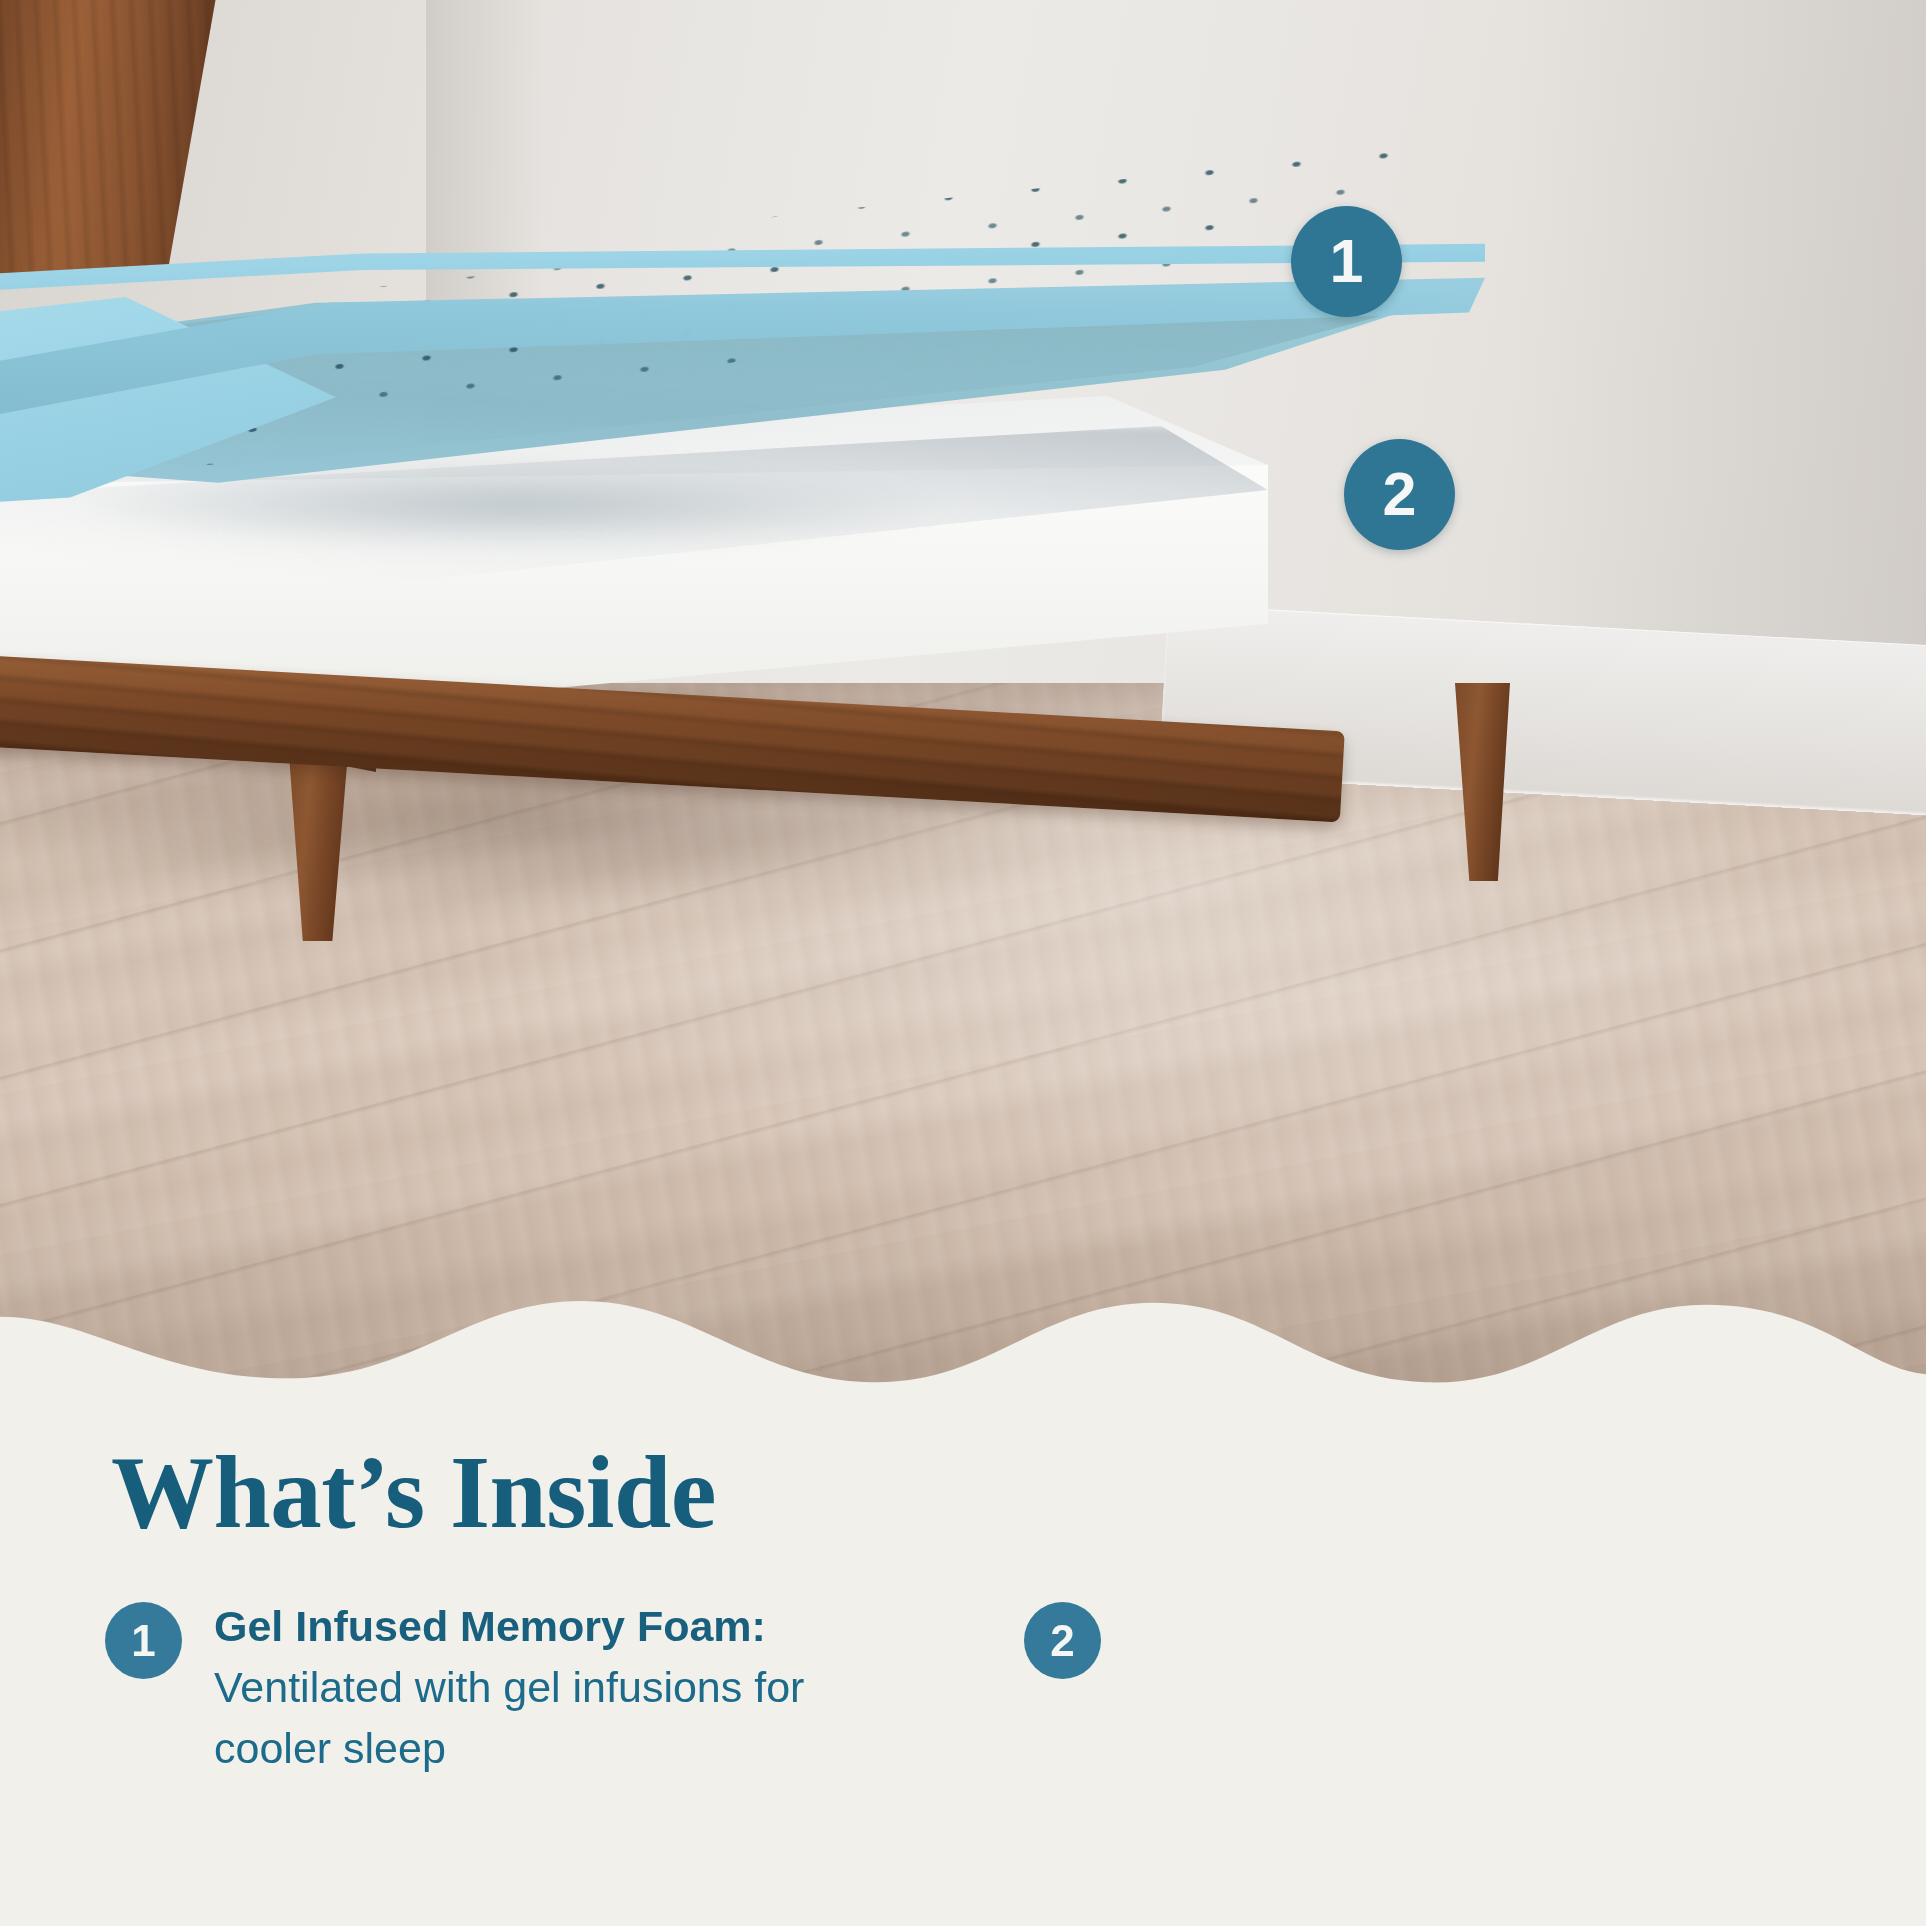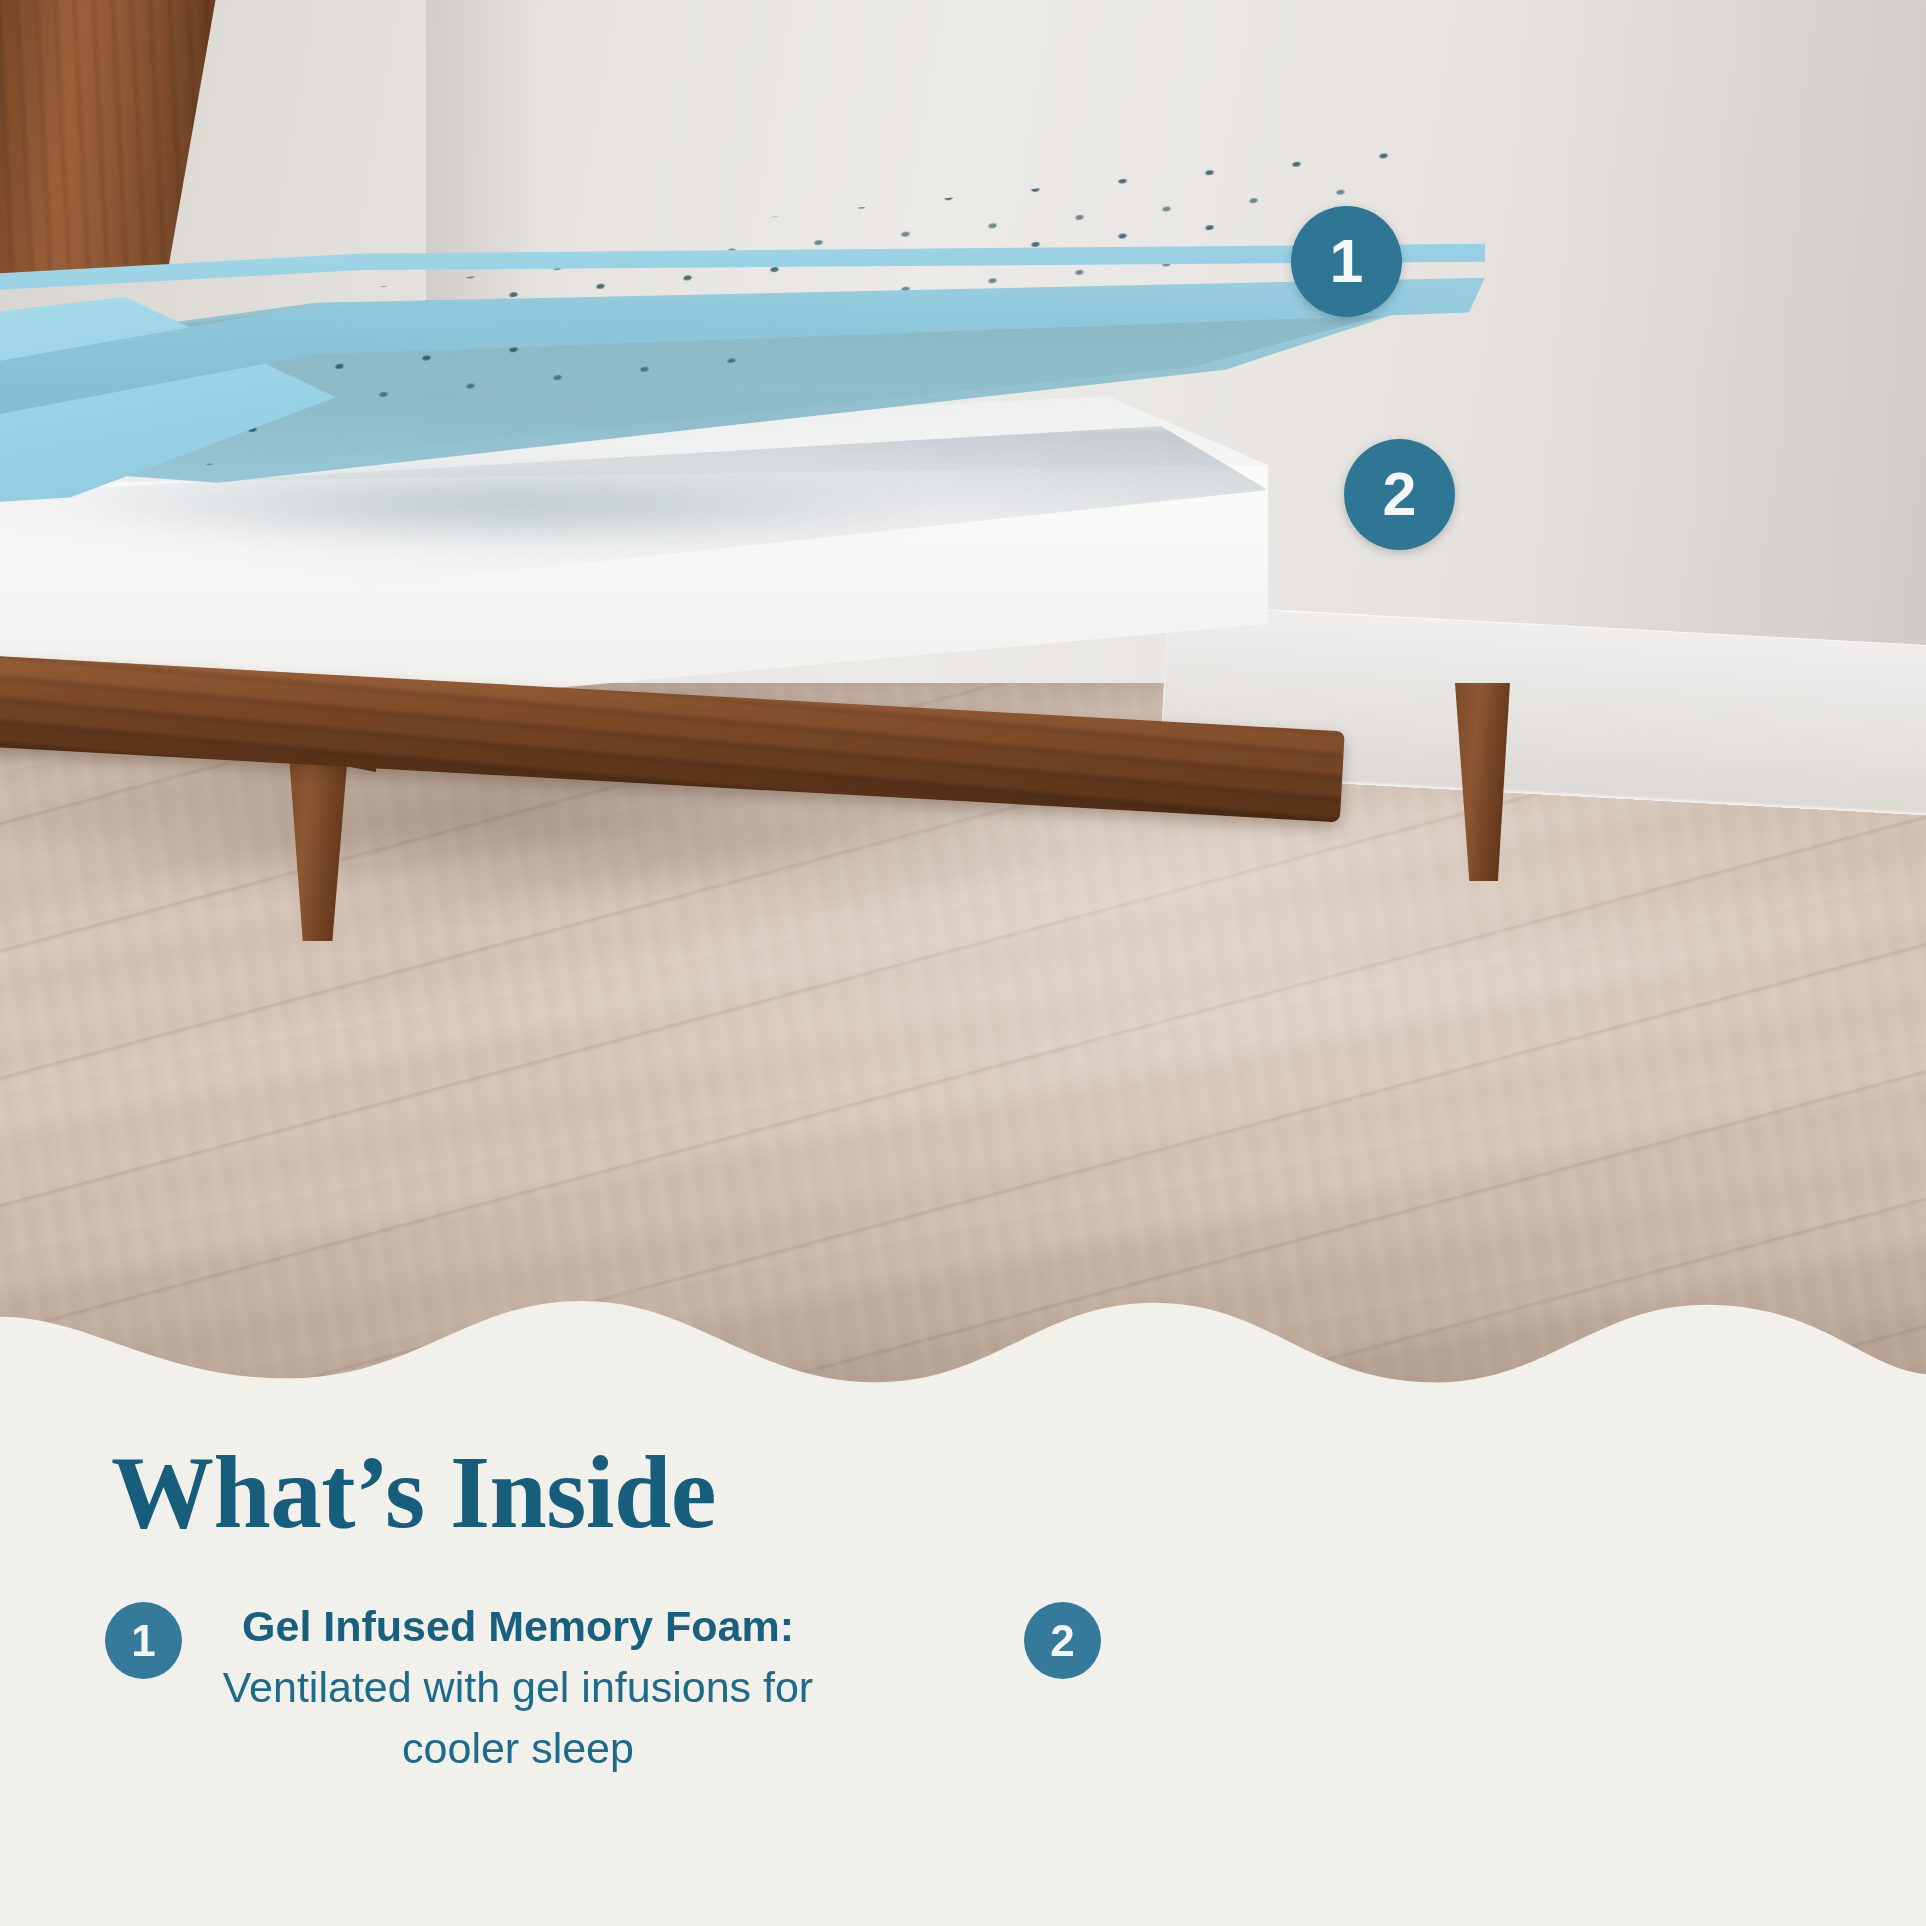--- a/index.html
+++ b/index.html
@@ -351,21 +351,20 @@
   }
 
   
   .panel {
     position: absolute;
     left: 0;
     top: 1386px;
     width: 1927px;
     height: 541px;
     background: #F1F0EB;
-    text-align: center;
   }
 
   .panel-heading {
     position: absolute;
     left: 111px;
     top: 54px;
     font-family: "Liberation Serif", "DejaVu Serif", serif;
     font-weight: 700;
     font-size: 103px;
     line-height: 1.02;
@@ -399,21 +398,21 @@
     align-items: center;
     justify-content: center;
     font-family: "Liberation Sans", sans-serif;
     font-weight: 600;
     font-size: 44px;
     line-height: 1;
     margin-top: 6px;
   }
 
   .feature-text {
-    margin-left: 19px;
+    margin-left: 32px;
     font-family: "Liberation Sans", sans-serif;
     font-size: 43px;
     line-height: 1.42;
     color: #1D6B8A;
     max-width: 634px;
   }
   .feature-text .lbl {
     font-weight: 700;
     color: #19607E;
   }

